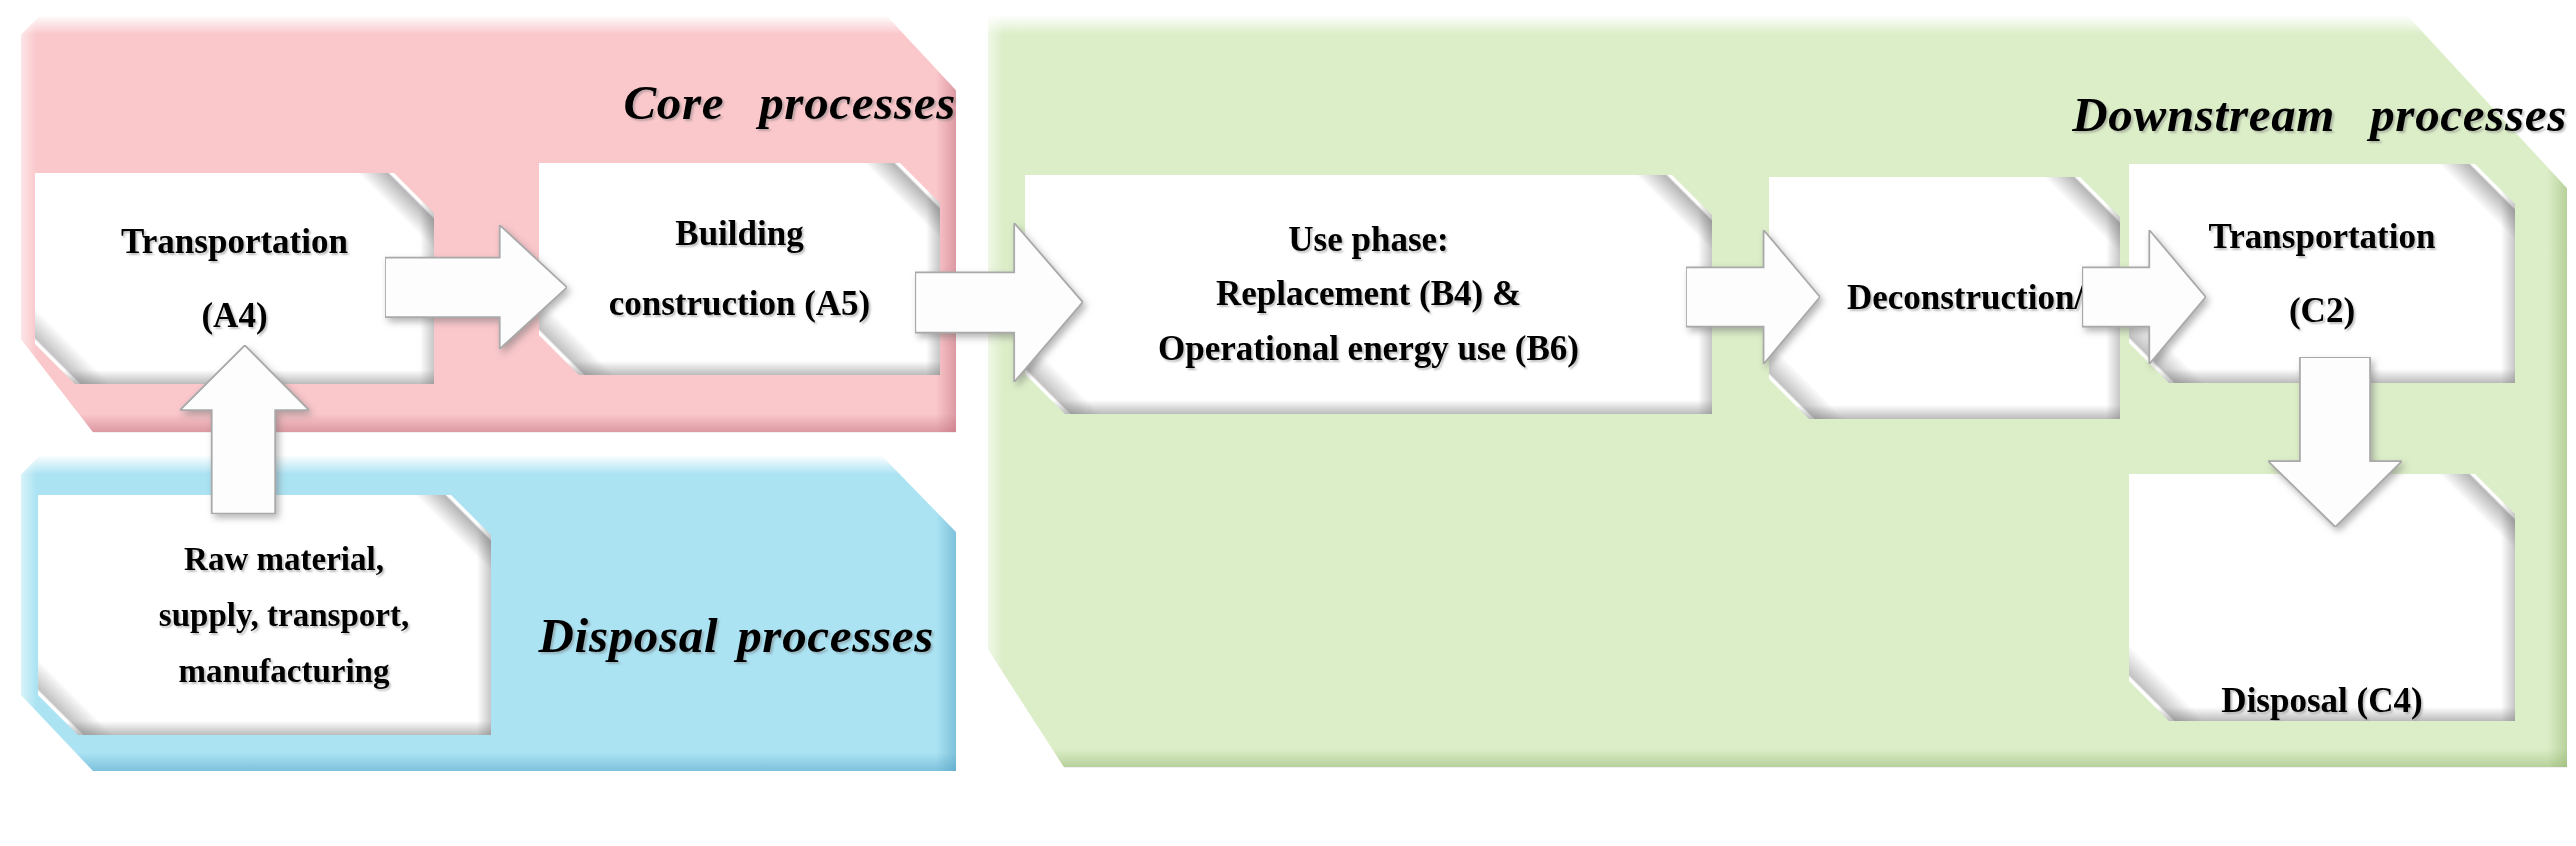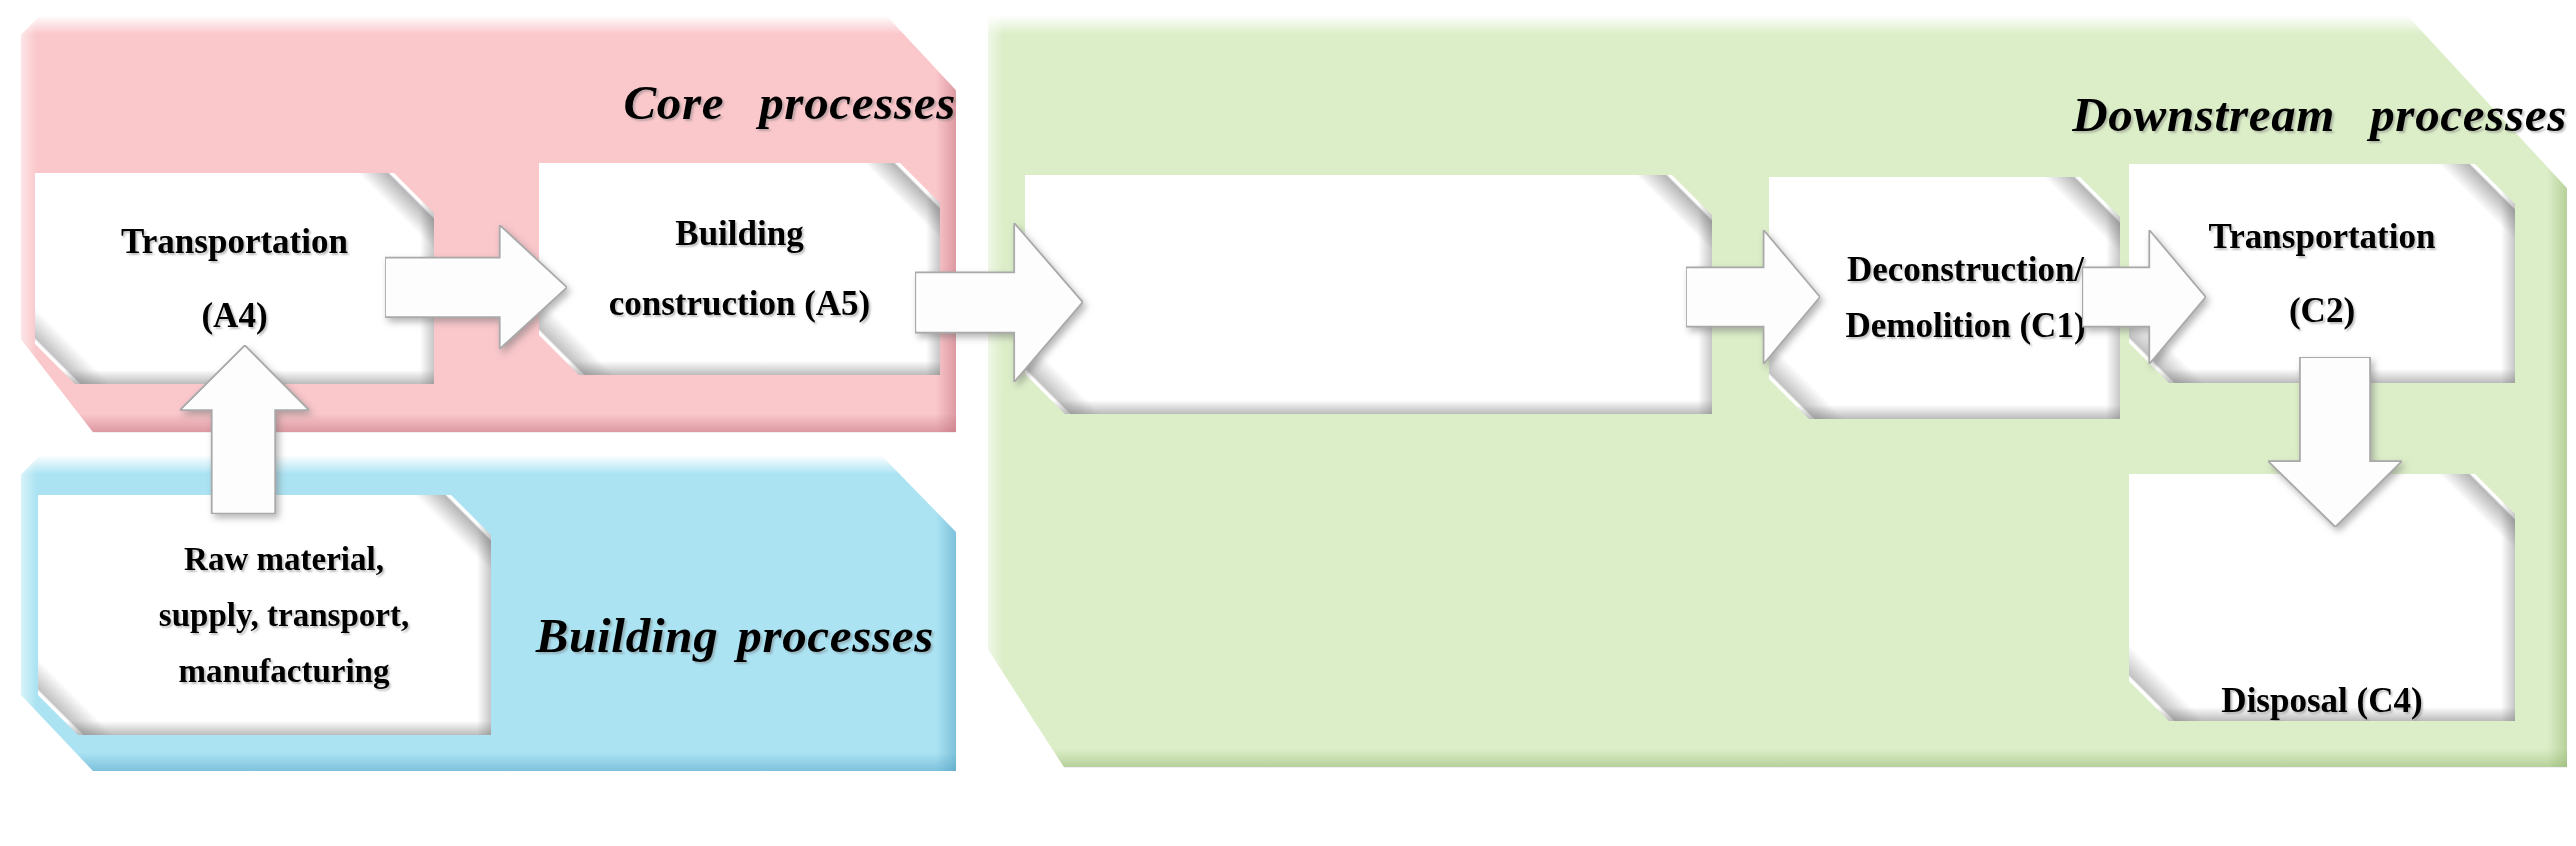--- a/index.html
+++ b/index.html
@@ -83,21 +83,21 @@
 <body>
 
 <div class="stage">
 
   <div class="panel panel-core"></div>
   <div class="panel panel-upstream"></div>
   <div class="panel panel-downstream"></div>
 
   <div class="panel-title title-core">Core processes</div>
   <div class="panel-title title-downstream">Downstream processes</div>
-  <div class="panel-title title-upstream">Building processes</div>
+  <div class="panel-title title-upstream">Disposal processes</div>
 
   <div class="box box-a4">
     <div class="fold-tr"></div>
     <div class="fold-bl"></div>
     <div class="lines">
       <span class="ln">Transportation</span>
       <span class="ln">(A4)</span>
     </div>
   </div>
 
@@ -116,28 +116,32 @@
     <div class="lines">
       <span class="ln">Raw material,</span>
       <span class="ln">supply, transport,</span>
       <span class="ln">manufacturing</span>
     </div>
   </div>
 
   <div class="box box-use">
     <div class="fold-tr"></div>
     <div class="fold-bl"></div>
+    <div class="lines">
+      <span class="ln">Use phase:</span>
+      <span class="ln">Replacement (B4) &amp;</span>
+      <span class="ln">Operational energy use (B6)</span>
+    </div>
   </div>
 
   <div class="box box-c1">
     <div class="fold-tr"></div>
     <div class="fold-bl"></div>
     <div class="lines">
       <span class="ln">Deconstruction/</span>
-      <span class="ln">Demolition (C1)</span>
     </div>
   </div>
 
   <div class="box box-c2">
     <div class="fold-tr"></div>
     <div class="fold-bl"></div>
     <div class="lines">
       <span class="ln">Transportation</span>
       <span class="ln">(C2)</span>
     </div>

